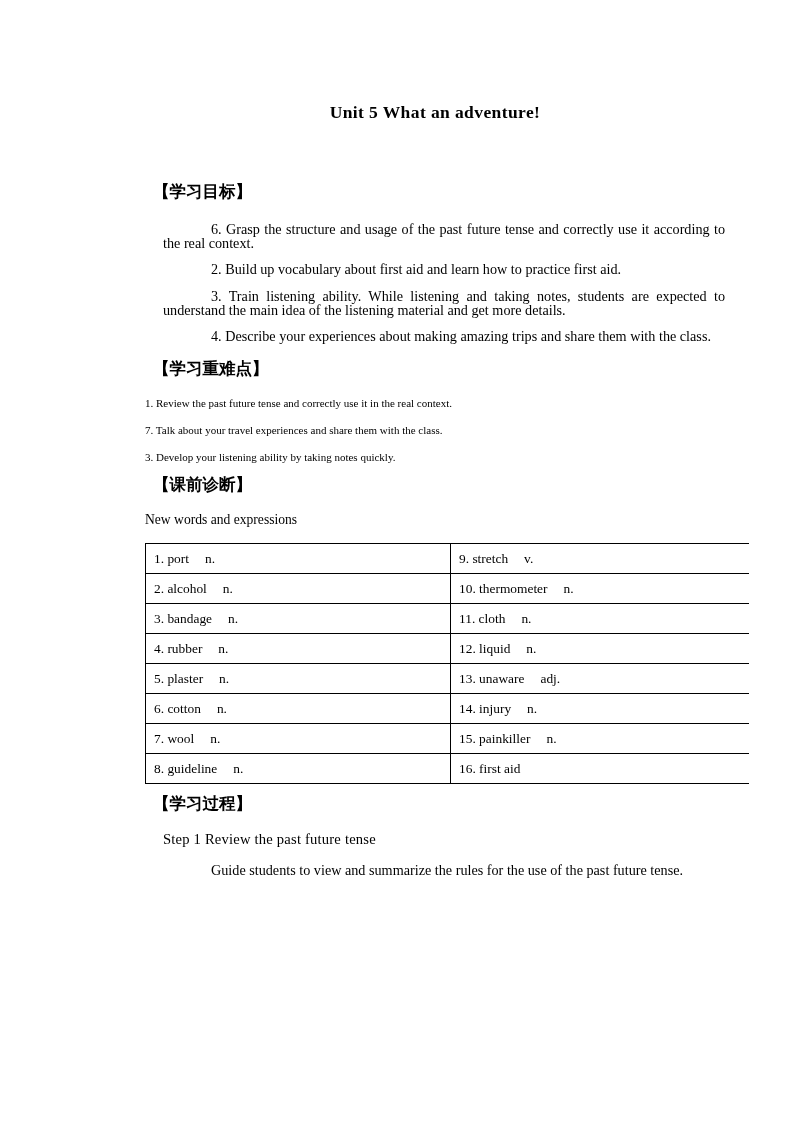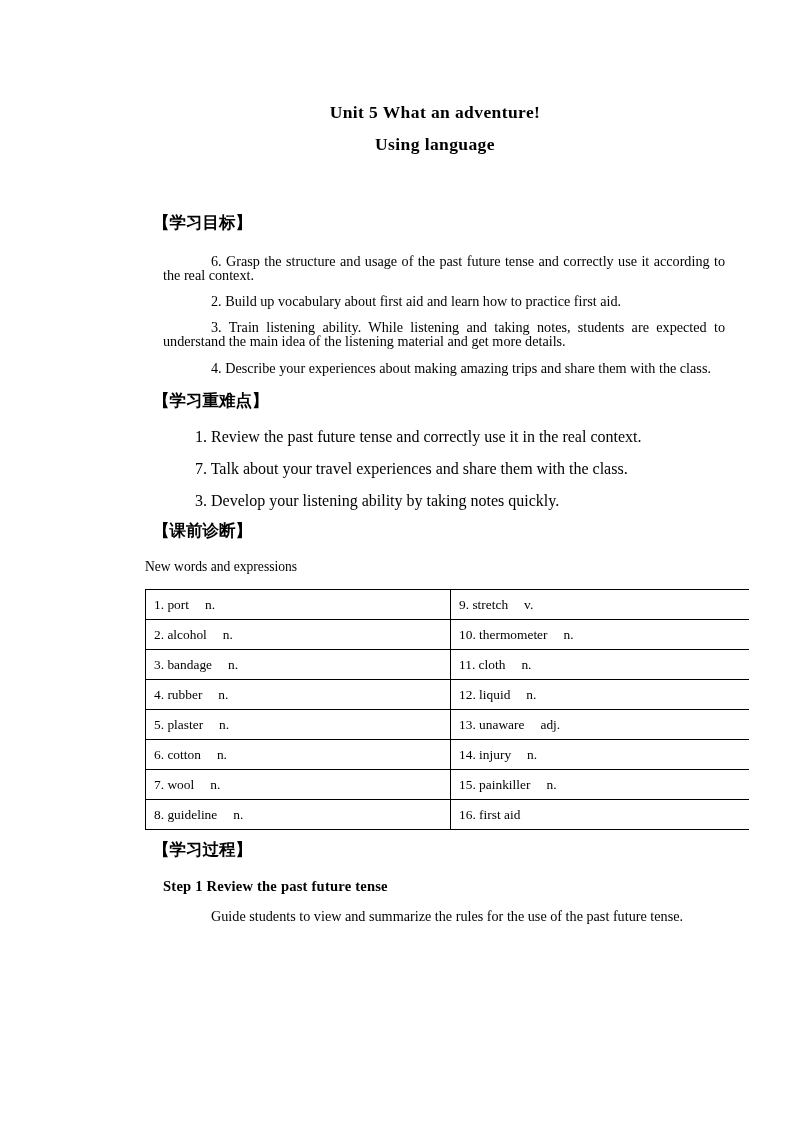--- a/index.html
+++ b/index.html
@@ -53,32 +53,31 @@
     text-align: justify;
     text-justify: inter-word;
     margin-left: 18px;
     width: 562px;
     text-indent: 48px;
   }
   .body-par.no-justify {
     text-align: left;
   }
   .keypoint {
-    font-size: 16px;
-    line-height: 1.0;
-    margin-left: 50px;
+    font-size: 11px;
+    line-height: 1.0;
     text-align: left;
   }
   .plain-line {
     font-size: 13.6px;
     line-height: 1.0;
     text-align: left;
   }
   .step-heading {
-    font-weight: bold;
+    font-weight: normal;
     font-size: 14.6px;
     line-height: 1.0;
     margin-left: 18px;
     letter-spacing: 0.2px;
   }
 
   
   .vocab-table {
     border-collapse: collapse;
     width: 592px;
@@ -124,21 +123,20 @@
   .sp-f  { height: 12px; }
 </style>
 </head>
 <body>
 
 <div class="page">
 
   <div class="content">
 
     <div class="doc-title title-line-1">Unit 5 What an adventure!</div>
-    <div class="doc-title title-line-2">Using  language</div>
 
     <div class="sp-h1"></div>
 
     <div class="section-header">【学习目标】</div>
 
     <div class="sp-a"></div>
 
     <div class="body-par">6. Grasp the structure  and usage  of the past future  tense  and correctly  use it according to the real context.</div>
     <div class="sp-f"></div>
     <div class="body-par">2. Build up vocabulary  about first  aid and learn how to practice  first  aid.</div>

